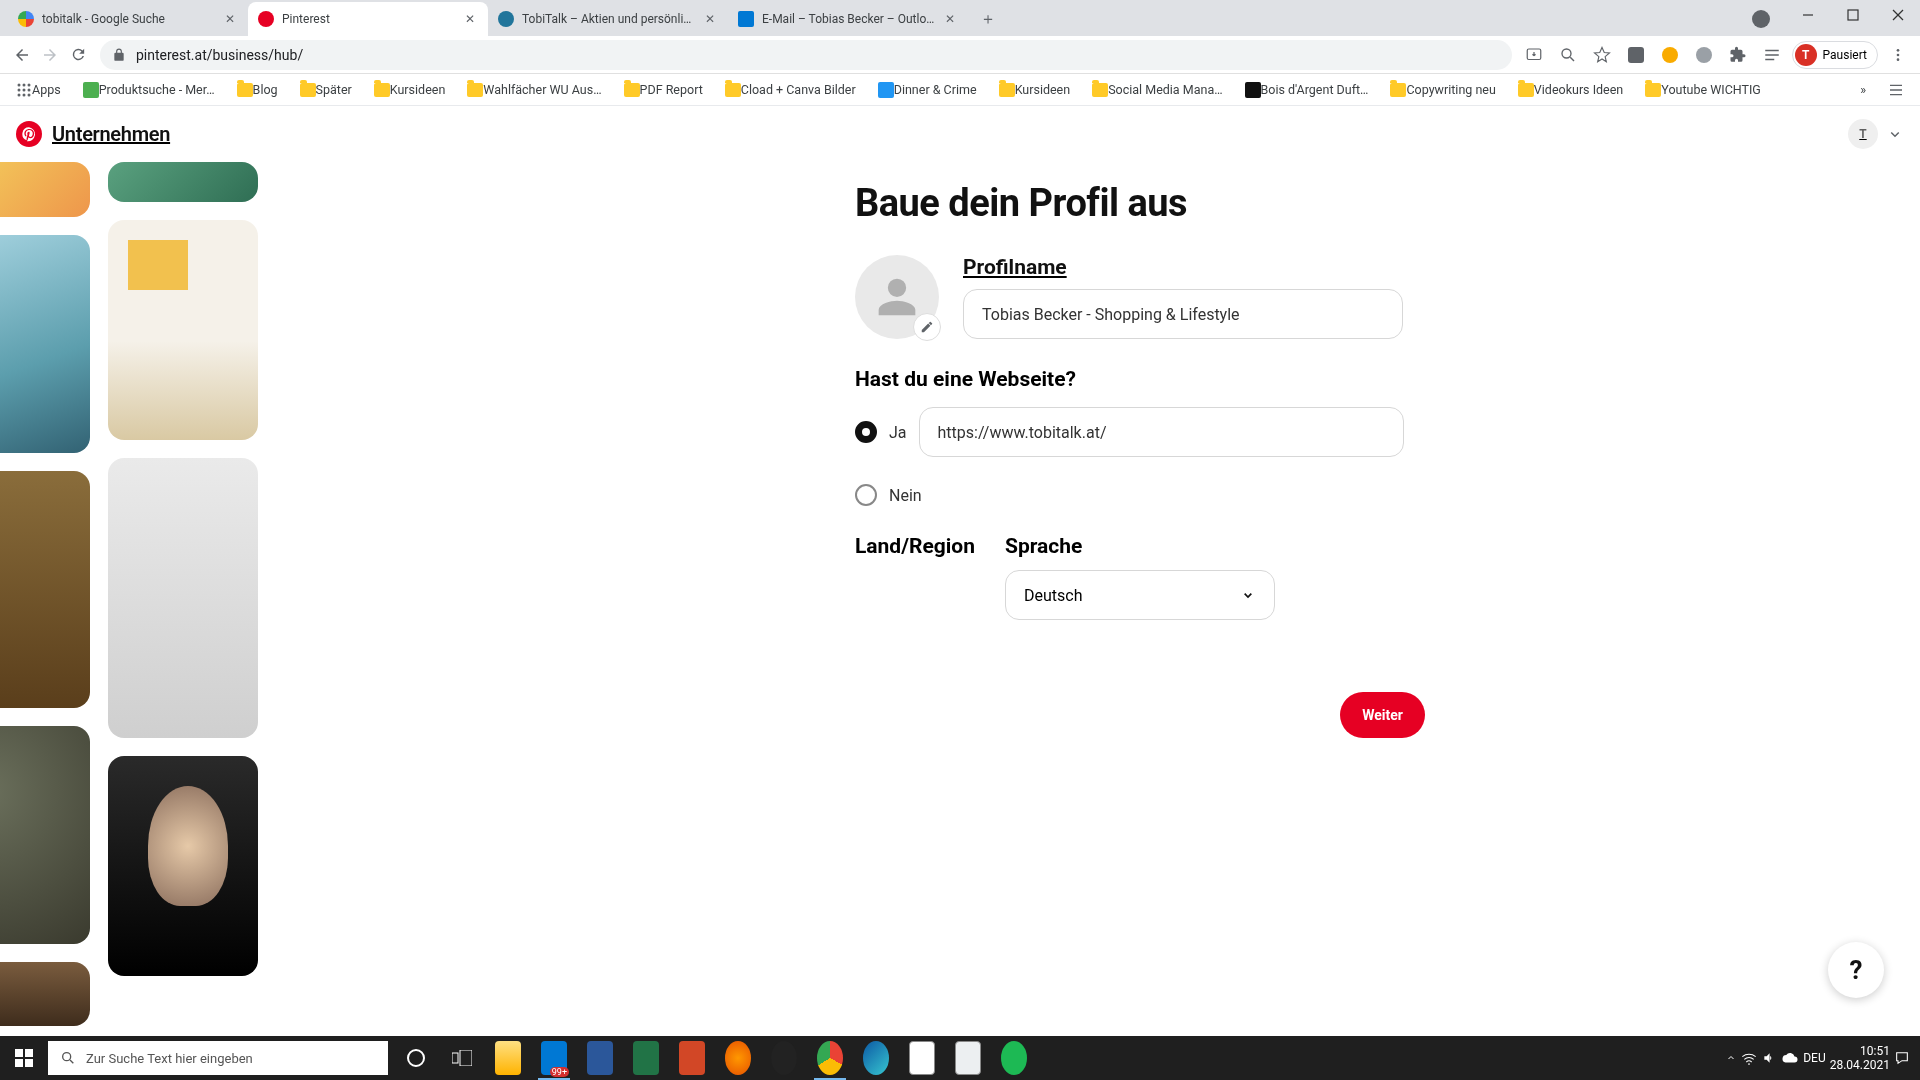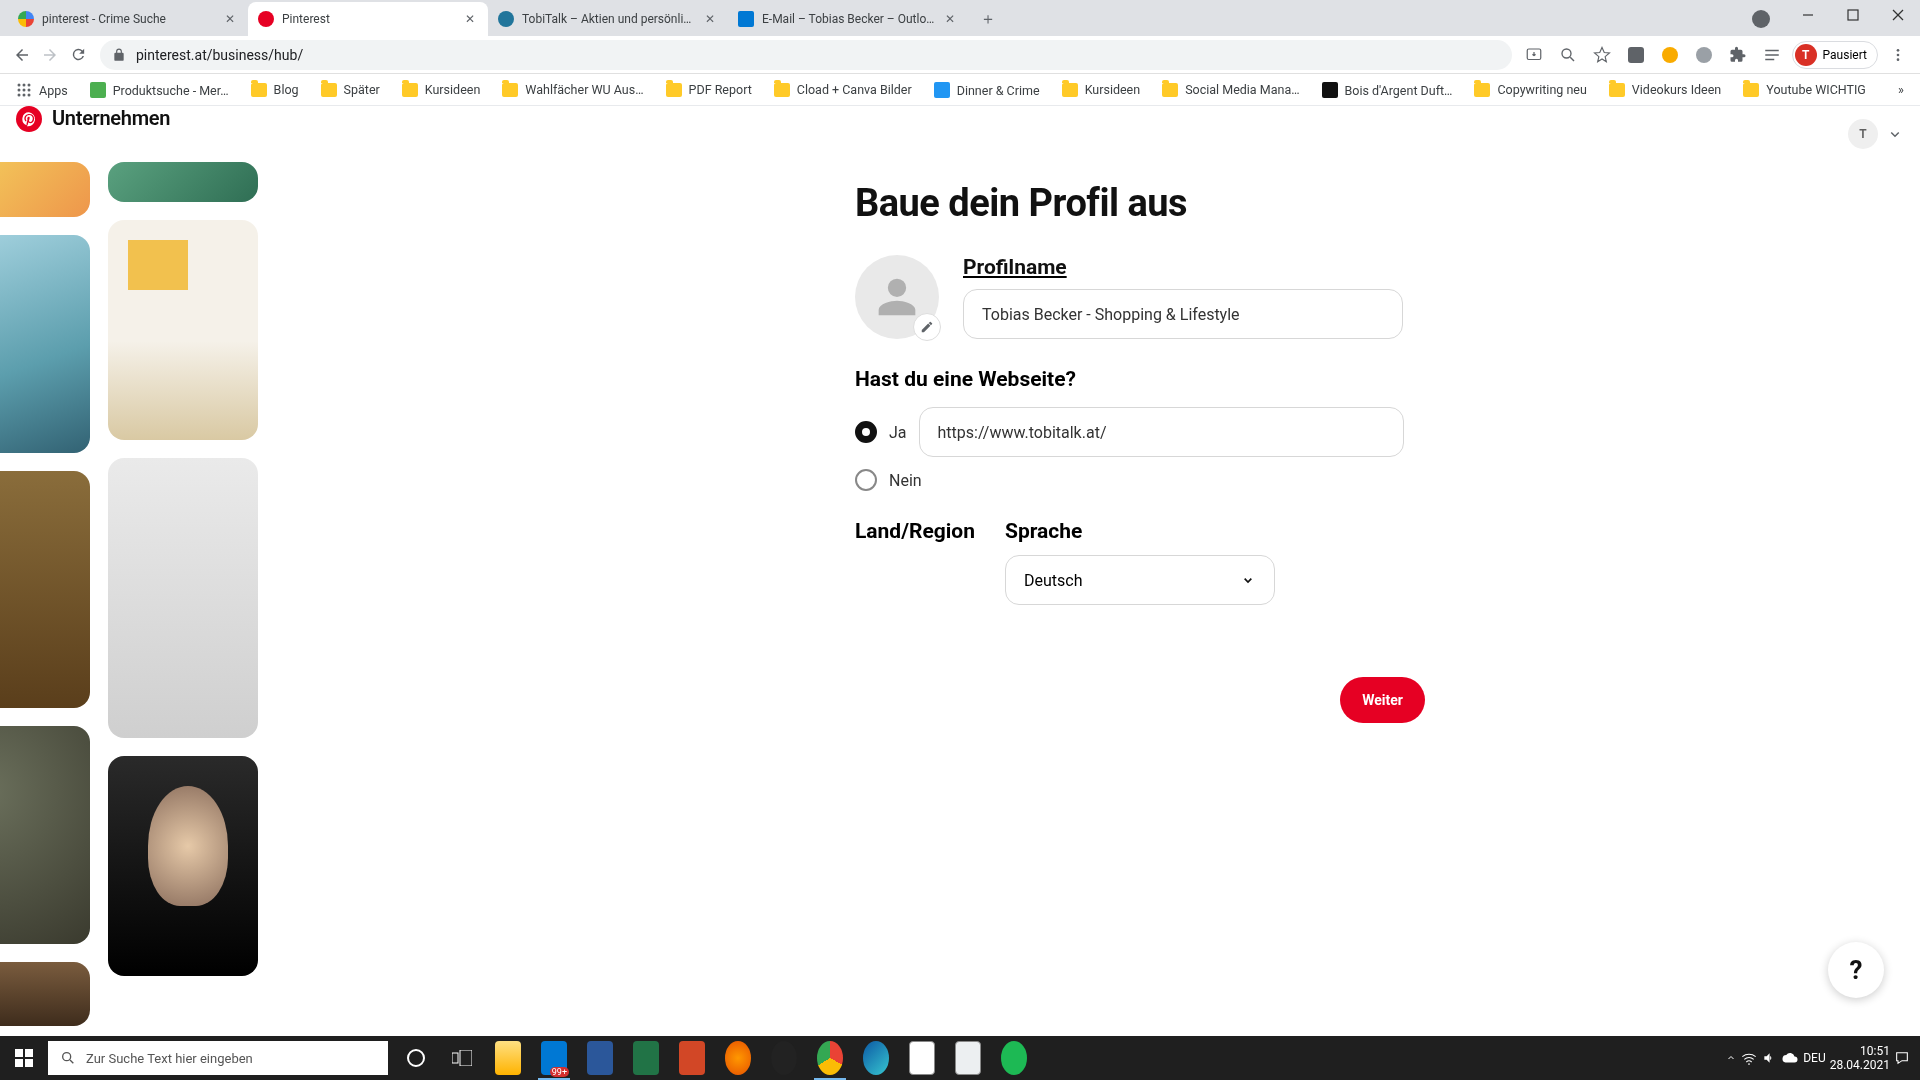--- a/index.html
+++ b/index.html
@@ -19,29 +19,29 @@
 .nav-btn { width: 28px; height: 28px; display: flex; align-items: center; justify-content: center; color: #5f6368; border-radius: 50%; }
 .nav-btn.disabled { color: #bdc1c6; }
 .omnibox { flex: 1; height: 30px; background: #f1f3f4; border-radius: 15px; display: flex; align-items: center; padding: 0 12px; margin: 0 8px; font-size: 14px; color: #202124; }
 .omnibox .lock { margin-right: 10px; color: #5f6368; }
 .toolbar-right { display: flex; align-items: center; gap: 6px; }
 .tb-icon { width: 28px; height: 28px; display: flex; align-items: center; justify-content: center; color: #424242; border-radius: 4px; }
 .profile-chip { display: flex; align-items: center; height: 28px; border: 1px solid #dadce0; border-radius: 14px; padding: 0 10px 0 2px; gap: 6px; font-size: 12px; }
 .profile-av { width: 22px; height: 22px; border-radius: 50%; background: #d93025; color: #fff; display: flex; align-items: center; justify-content: center; font-size: 12px; font-weight: 600; }
 
 .bookmarks { height: 32px; background: #fff; display: flex; align-items: center; padding: 0 10px; gap: 10px; border-bottom: 1px solid #e8eaed; font-size: 12.5px; color: #3c4043; }
-.bm-item { display: flex; align-items: flex-end; gap: 7px; padding: 4px 6px; border-radius: 4px; cursor: pointer; white-space: nowrap; }
+.bm-item { display: flex; align-items: center; gap: 0; padding: 4px 6px; border-radius: 4px; cursor: pointer; white-space: nowrap; }
 .bm-folder { width: 16px; height: 14px; background: #ffca28; border-radius: 2px; position: relative; }
 .bm-folder::before { content: ""; position: absolute; top: -3px; left: 0; width: 7px; height: 3px; background: #ffca28; border-radius: 2px 2px 0 0; }
 .bm-fav { width: 16px; height: 16px; border-radius: 2px; }
 .bm-spacer { flex: 1; }
 
 
 .content { position: relative; height: calc(100% - 116px - 44px); background: #fff; }
-.pin-header { height: 56px; display: flex; padding: 0 16px; }
+.pin-header { height: 56px; display: flex; align-items: center; padding: 0 16px; text-decoration: underline; }
 .pin-logo { width: 26px; height: 26px; border-radius: 50%; background: #e60023; display: flex; align-items: center; justify-content: center; margin-right: 10px; }
 .pin-logo svg { width: 16px; height: 16px; }
 .pin-title { font-size: 20px; font-weight: 600; color: #111; letter-spacing: -0.3px; }
 .pin-header-right { margin-left: auto; display: flex; align-items: center; gap: 8px; }
 .avatar-sm { width: 30px; height: 30px; border-radius: 50%; background: #efefef; color: #5f5f5f; display: flex; align-items: center; justify-content: center; font-size: 12px; font-weight: 600; }
 
 .imageboard { position: absolute; left: 0; top: 56px; bottom: 0; width: 355px; display: flex; gap: 18px; overflow: hidden; }
 .col { width: 150px; display: flex; flex-direction: column; gap: 18px; }
 .col.first { width: 150px; margin-left: -60px; }
 .imgtile { width: 100%; border-radius: 16px; }
@@ -62,21 +62,21 @@
 .profile-row { display: flex; align-items: flex-start; gap: 24px; margin-bottom: 28px; text-decoration: underline; }
 .avatar-lg-wrap { position: relative; }
 .avatar-lg { width: 84px; height: 84px; border-radius: 50%; background: #e9e9e9; display: flex; align-items: center; justify-content: center; }
 .avatar-lg svg { width: 44px; height: 44px; fill: #b0b0b0; }
 .avatar-edit { position: absolute; right: -2px; bottom: -2px; width: 28px; height: 28px; border-radius: 50%; background: #fff; border: 1px solid #ddd; display: flex; align-items: center; justify-content: center; }
 .field-col { flex: 1; }
 .field-label { font-size: 21px; font-weight: 700; color: #111; margin-bottom: 10px; }
 .text-input { width: 440px; height: 50px; border: 1.5px solid #d7d7d7; border-radius: 14px; padding: 0 18px; font-size: 16px; color: #333; background: #fff; }
 .text-input.url { width: 485px; }
 .section-q { font-size: 21px; font-weight: 700; margin-bottom: 16px; }
-.radio-row { display: flex; align-items: center; gap: 12px; margin-bottom: 12px; }
+.radio-row { display: flex; align-items: center; gap: 12px; margin-bottom: 27px; }
 .radio { width: 22px; height: 22px; border-radius: 50%; border: 7px solid #111; background: #fff; flex-shrink: 0; }
 .radio.empty { border: 2px solid #888; }
 .radio-label { font-size: 16px; color: #333; }
 .two-col { display: flex; gap: 30px; margin-top: 28px; }
 .select-col { display: flex; flex-direction: column; }
 .sel-label { font-size: 21px; font-weight: 700; margin-bottom: 12px; }
 .select { width: 270px; height: 50px; border: 1.5px solid #d7d7d7; border-radius: 14px; padding: 0 18px; font-size: 16px; display: flex; align-items: center; justify-content: space-between; background: #fff; }
 .select.sm { width: 270px; }
 .primary-btn { margin-top: 36px; margin-left: auto; display: block; background: #e60023; color: #fff; font-size: 14px; font-weight: 700; border: none; border-radius: 24px; height: 46px; padding: 0 22px; cursor: pointer; }
 .btn-row { display: flex; justify-content: flex-end; margin-top: 36px; }
@@ -97,21 +97,21 @@
 .clock { text-align: right; line-height: 1.2; font-size: 12px; }
 
 svg { display: block; }
 </style>
 </head>
 <body>
 
 <div class="tabstrip">
   <div class="tab">
     <span class="favicon" style="background:conic-gradient(#4285f4 0 25%,#ea4335 0 50%,#fbbc05 0 75%,#34a853 0);border-radius:50%"></span>
-    <span class="tabtitle">pinterest - Crime Suche</span>
+    <span class="tabtitle">tobitalk - Google Suche</span>
     <span class="tabclose">✕</span>
   </div>
   <div class="tab active">
     <span class="favicon" style="background:#e60023;border-radius:50%"></span>
     <span class="tabtitle">Pinterest</span>
     <span class="tabclose">✕</span>
   </div>
   <div class="tab">
     <span class="favicon" style="background:#21759b;border-radius:50%"></span>
     <span class="tabtitle">TobiTalk – Aktien und persönlich…</span>

